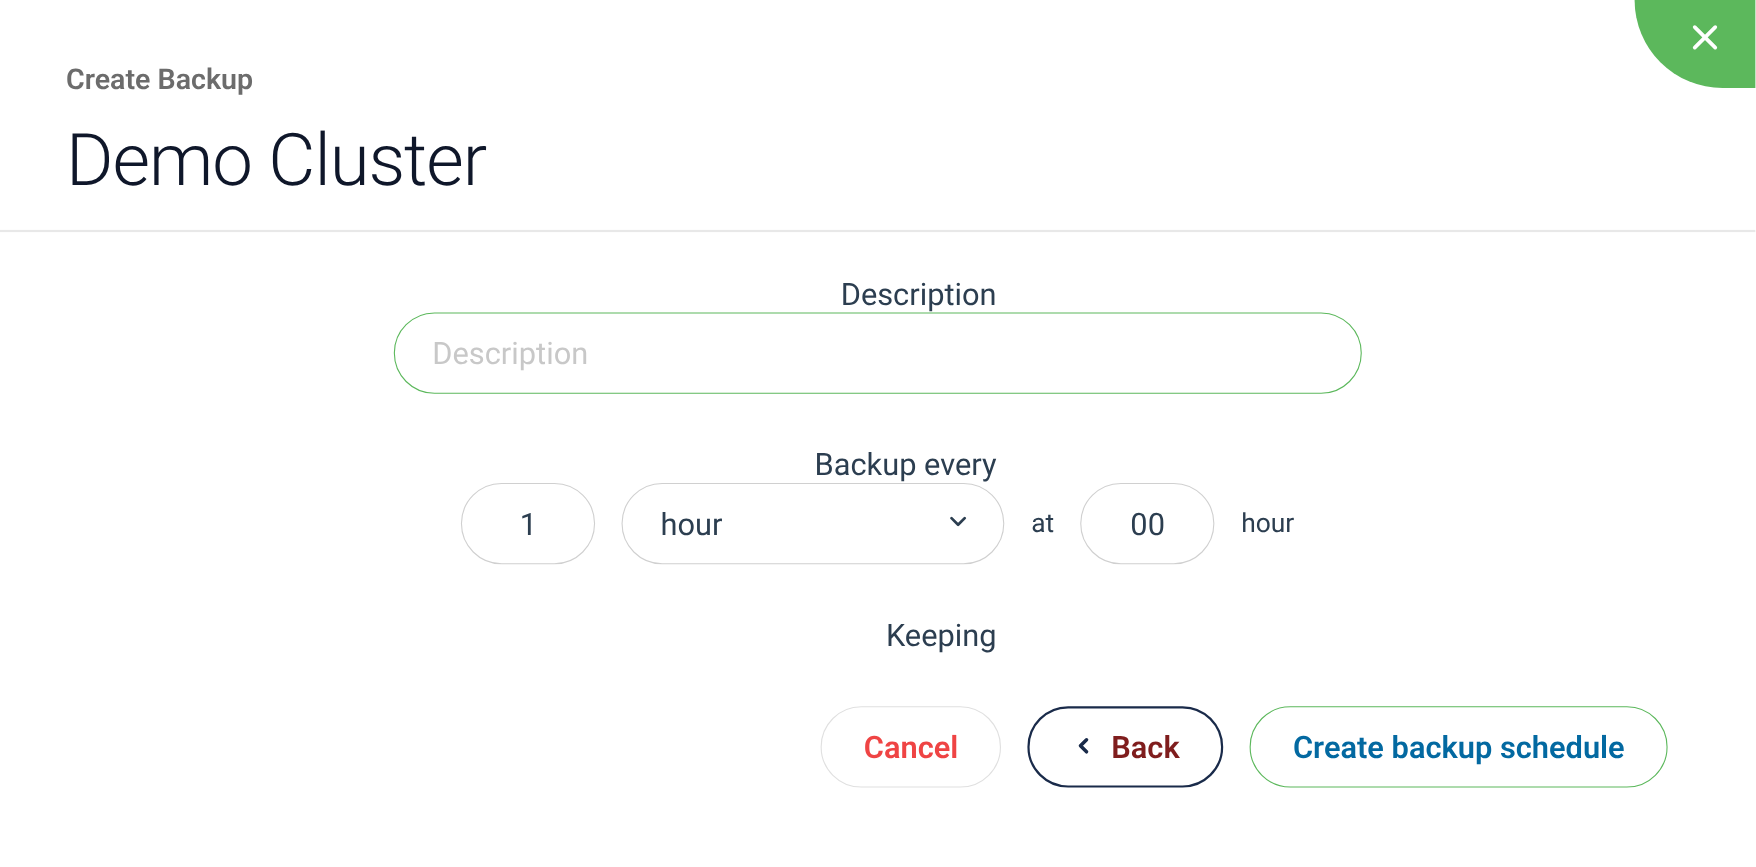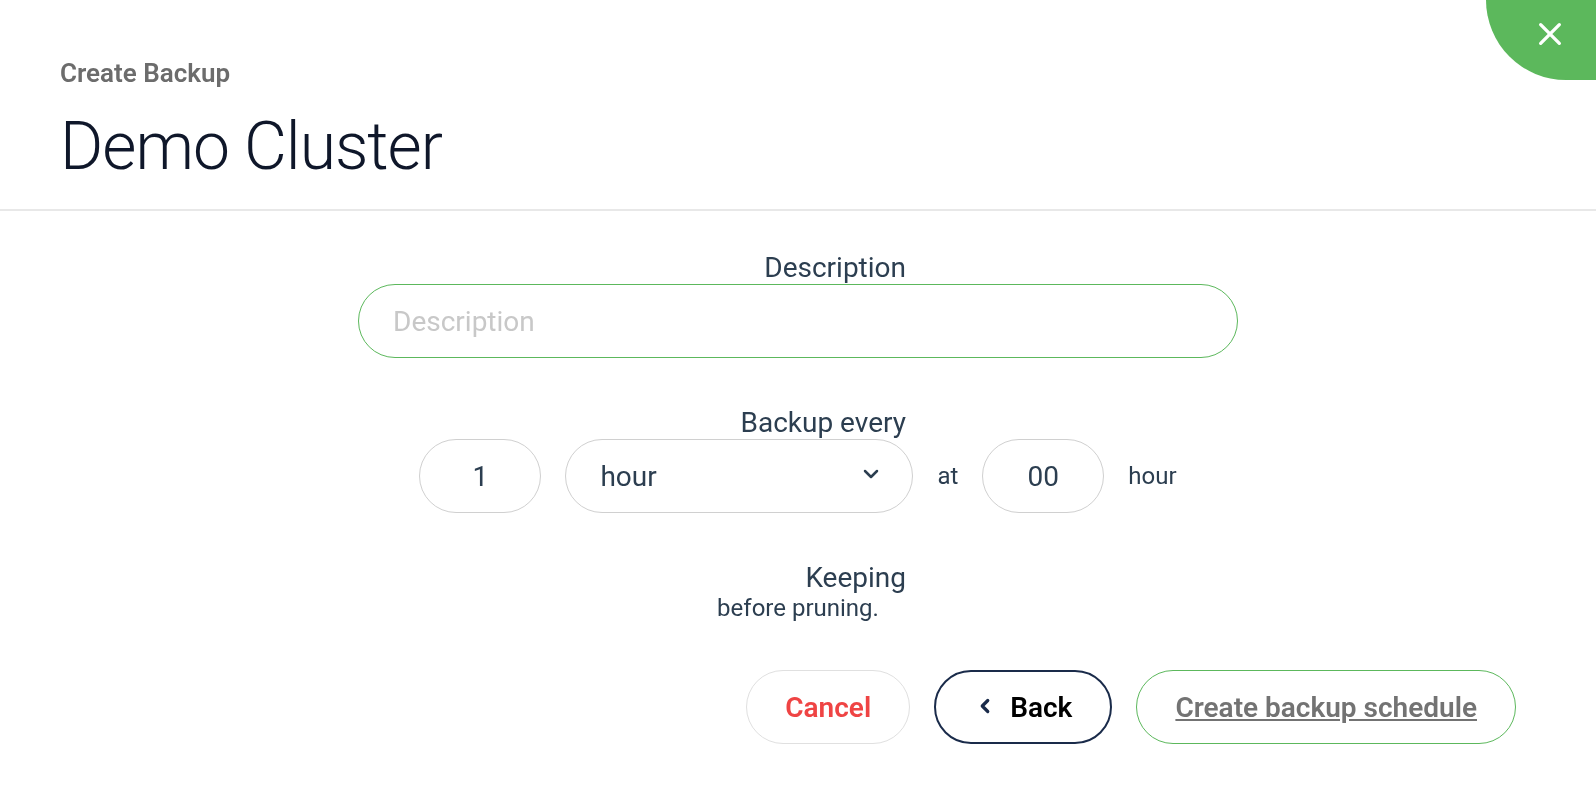--- a/index.html
+++ b/index.html
@@ -151,26 +151,25 @@
       background: #fff;
       font-family: inherit;
       gap: 14px;
     }
     .btn-cancel {
       border: 1.5px solid #e0e0e0;
       color: #ef4444;
     }
     .btn-back {
       border: 2px solid #1a2b4a;
-      color: #000000;
+      color: #7f1d1d;
     }
     .btn-primary {
       border: 1.5px solid #5cb85c;
-      color: #737373;
-      text-decoration: underline;
+      color: #0369a1;
     }
   </style>
 </head>
 <body>
 
 <div class="close-corner">
   <span>
     <svg viewBox="0 0 24 24" fill="none" stroke="#fff" stroke-width="2.5" stroke-linecap="round">
       <line x1="5" y1="5" x2="19" y2="19"></line>
       <line x1="19" y1="5" x2="5" y2="19"></line>
@@ -206,21 +205,20 @@
       </div>
       <span class="inline-text">at</span>
       <input type="text" class="input-number" value="00" style="">
       <span class="inline-text">hour</span>
     </div>
   </div>
 
   <div class="form-row">
     <div class="form-label">Keeping</div>
     <div class="form-content">
-      <span class="inline-text">before pruning.</span>
     </div>
   </div>
 
   <div class="button-row">
     <button class="btn btn-cancel">Cancel</button>
     <button class="btn btn-back">
       <span>
         <svg width="22" height="22" viewBox="0 0 24 24" fill="none" stroke="#1a2b4a" stroke-width="3.5" stroke-linecap="round" stroke-linejoin="round">
           <polyline points="15 18 9 12 15 6"></polyline>
         </svg>

